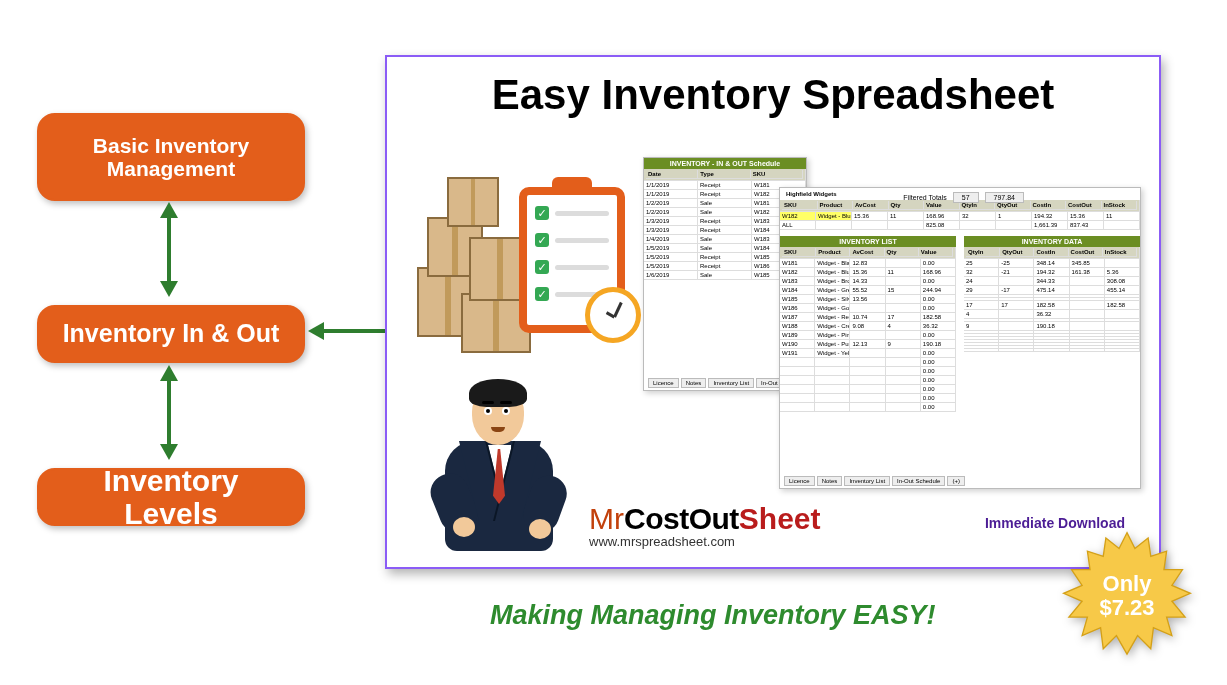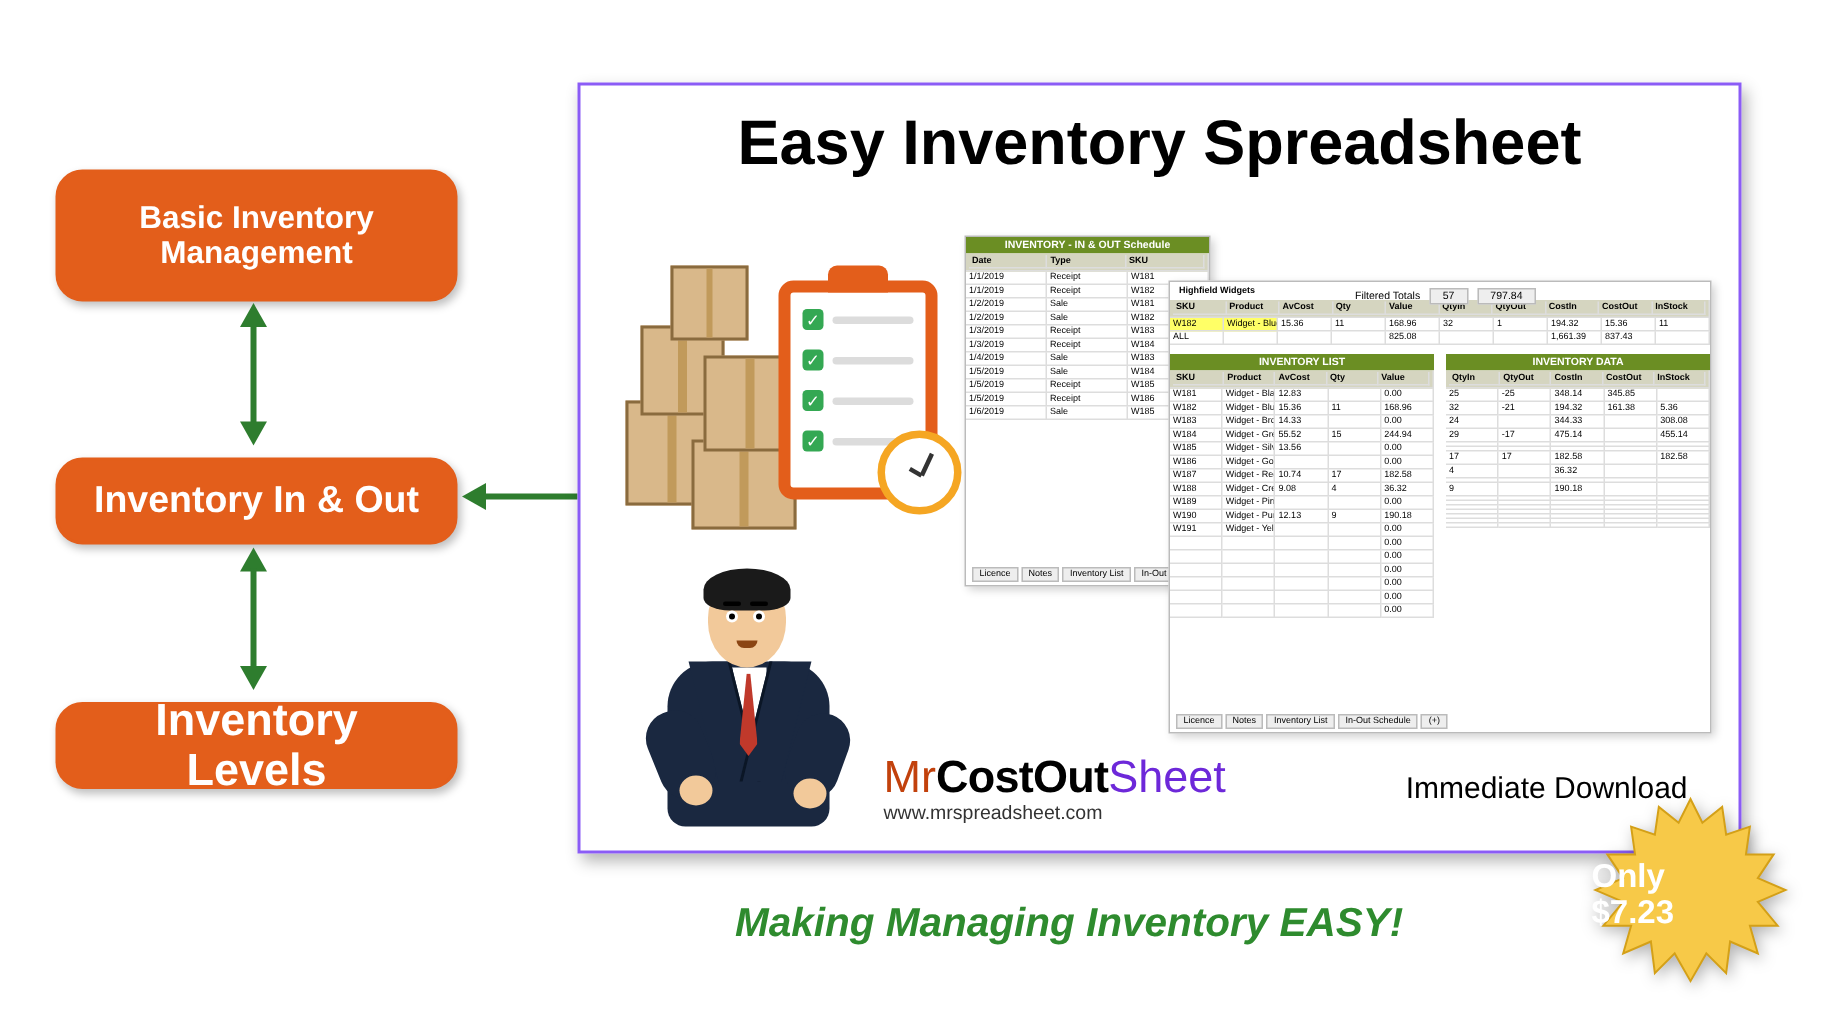--- a/index.html
+++ b/index.html
@@ -63,29 +63,29 @@
   .mascot .lapL{left:52px;transform:skewX(14deg);border-right:2px solid #0b1626}
   .mascot .lapR{left:86px;transform:skewX(-14deg);border-left:2px solid #0b1626}
   .mascot .armL{position:absolute;left:18px;top:96px;width:38px;height:60px;background:#1a2840;border-radius:18px;transform:rotate(-22deg)}
   .mascot .armR{position:absolute;right:14px;top:98px;width:36px;height:58px;background:#1a2840;border-radius:18px;transform:rotate(20deg)}
   .mascot .handL{position:absolute;left:36px;top:140px;width:22px;height:20px;background:#f2c99a;border-radius:50%}
   .mascot .handR{position:absolute;right:26px;top:142px;width:22px;height:20px;background:#f2c99a;border-radius:50%}
 
   .brand{position:absolute;left:202px;top:445px;font-size:30px}
   .brand .mr{color:#c2410c}
   .brand .sp{color:#000;font-weight:800;letter-spacing:-.5px}
-  .brand .sh{color:#6d28d9;font-weight:400}
+  .brand .sh{color:#b91c1c;font-weight:700}
   .brand .url{display:block;font-size:13px;color:#333;text-align:left;margin-top:-2px}
-  .dl{position:absolute;right:34px;top:458px;font-size:20px;font-weight:normal;color:#000000}
+  .dl{position:absolute;right:34px;top:458px;font-size:14px;font-weight:bold;color:#4c1d95}
 
   .tagline{position:absolute;left:490px;top:600px;font-size:27px;font-style:italic;font-weight:bold;color:#2e8b2e}
 
   .burst{position:absolute;right:34px;top:530px;width:132px;height:132px;filter:drop-shadow(2px 3px 5px rgba(0,0,0,.3))}
   .burst svg{width:100%;height:100%}
-  .burst .txt{position:absolute;inset:0;display:flex;flex-direction:column;align-items:flex-start;justify-content:center;color:#fff;font-weight:bold;font-size:22px;line-height:1.1}
+  .burst .txt{position:absolute;inset:0;display:flex;flex-direction:column;align-items:center;justify-content:center;color:#fff;font-weight:bold;font-size:22px;line-height:1.1}
   .filtered{position:absolute;right:116px;top:4px;font-size:7px;display:flex;gap:6px;align-items:center}
   .filtered .cell{border:1px solid #bbb;background:#eee;padding:1px 8px}
 </style>
 </head>
 <body>
 
 <div id="pill1" class="pill">
     <span>Basic Inventory Management</span>
   </div>
 <div id="pill2" class="pill">

